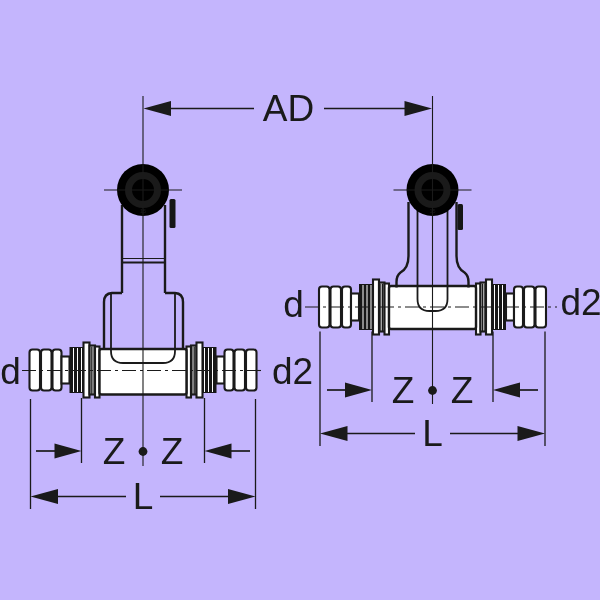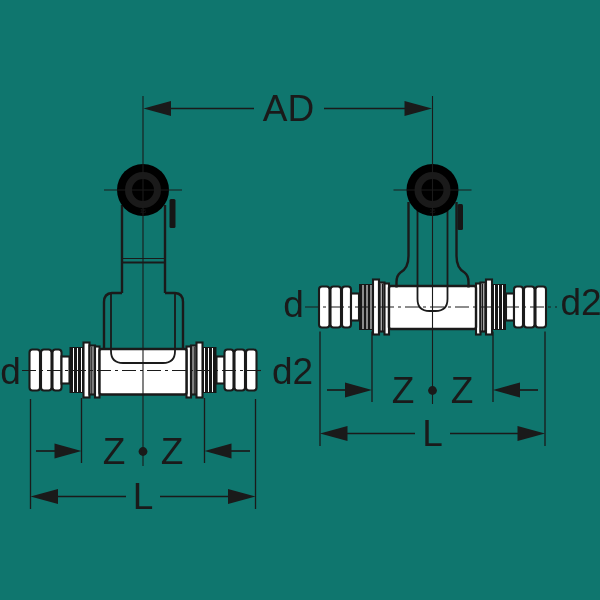--- a/index.html
+++ b/index.html
@@ -1,16 +1,16 @@
 <!DOCTYPE html>
 <html><head>
 <meta charset="utf-8">
 <style>
   html,body{margin:0;padding:0;background:#ffffff;}
-  .canvas{position:relative;width:600px;height:600px;background:#0f766e;overflow:hidden;
+  .canvas{position:relative;width:600px;height:600px;background:#c4b5fd;overflow:hidden;
           font-family:"Liberation Sans",sans-serif;}
   svg{display:block;}
   .ln{stroke:#1a1a1a;fill:none;stroke-linecap:butt;}
   .w2{stroke-width:2.1;}
   .w24{stroke-width:2.4;}
   .thin{stroke-width:1.1;}
   .med{stroke-width:1.8;}
   .dim{stroke:#1a1a1a;stroke-width:1.7;fill:none;}
   .ext{stroke:#1a1a1a;stroke-width:1.3;fill:none;}
   .wf{fill:#ffffff;stroke:#1a1a1a;stroke-width:2.1;}

